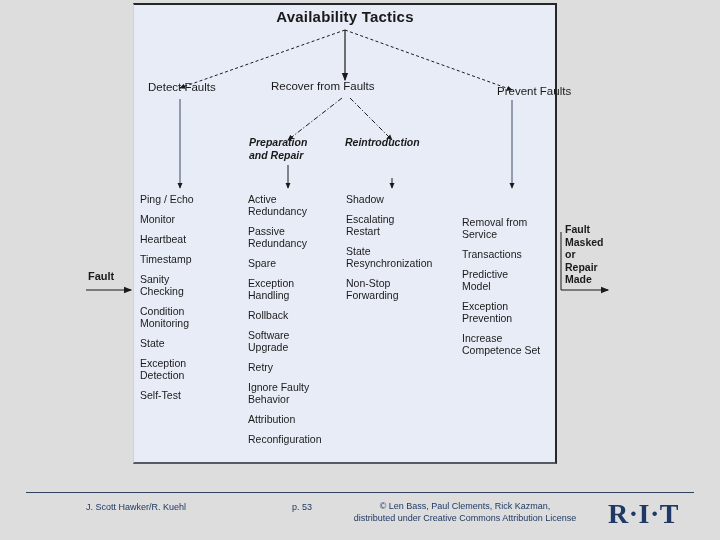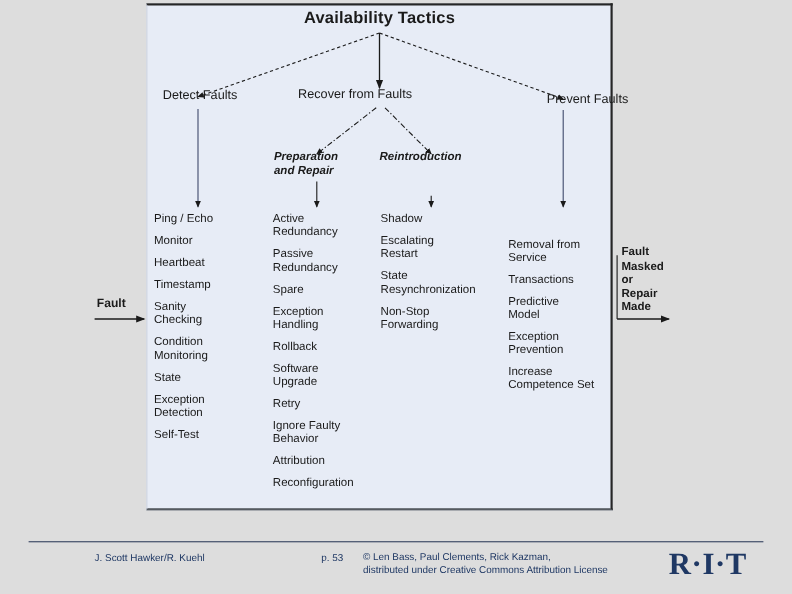--- a/index.html
+++ b/index.html
@@ -139,20 +139,21 @@
     position: absolute;
     color: #1f3864;
     font-size: 9px;
   }
   #footer-author { left: 86px; top: 8px; }
   #footer-page   { left: 292px; top: 8px; }
   #footer-credit {
     left: 330px;
     top: 6px;
     width: 270px;
+    text-align: center;
     line-height: 12px;
     white-space: pre-line;
   }
 
   
   #rit-wordmark {
     position: absolute;
     left: 608px;
     top: 498px;
     font-family: "Liberation Serif", serif;

